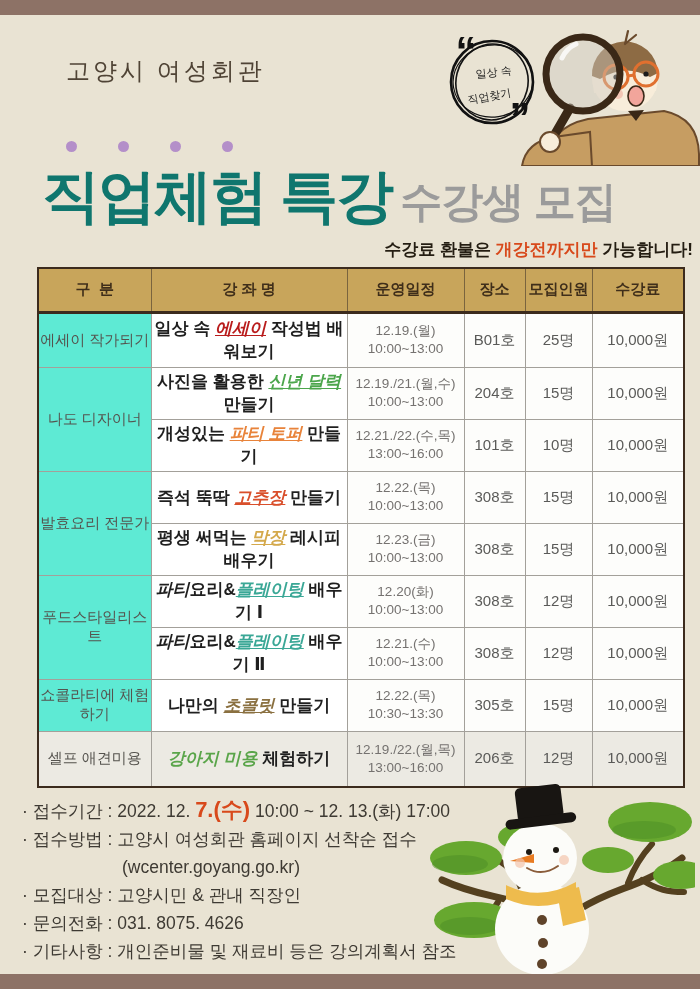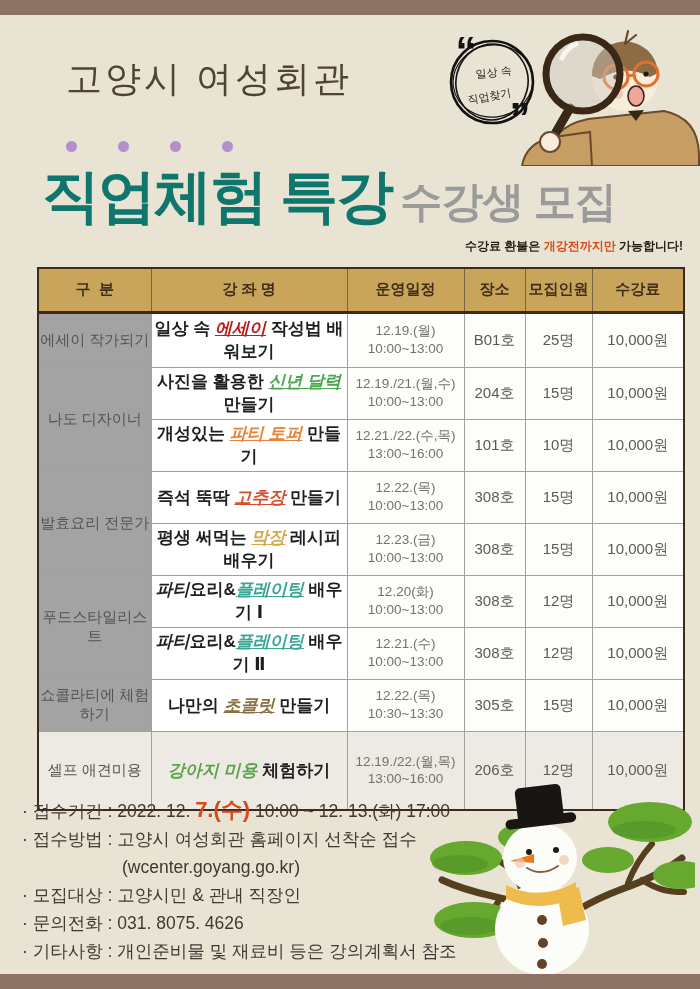--- a/index.html
+++ b/index.html
@@ -4,45 +4,45 @@
 <style>
   * { margin:0; padding:0; box-sizing:border-box; }
   html,body { width:700px; height:989px; }
   body { font-family:"Liberation Sans","DejaVu Sans",sans-serif; }
   .page { position:relative; width:700px; height:989px; background:#e9e3d3; overflow:hidden; }
 
   .accent-bar { position:absolute; left:0; width:700px; height:15px; background:#8d7266; }
   .accent-bar.top { top:0; }
   .accent-bar.bottom { bottom:0; }
 
-  .org-name { position:absolute; left:66px; top:55px; font-size:36px; color:#4f4335; letter-spacing:3px; }
+  .org-name { position:absolute; left:66px; top:55px; font-size:24px; color:#4f4335; letter-spacing:3px; }
 
   .hero-svg { position:absolute; right:0; top:14px; width:270px; height:152px; }
   .badge-text { font-size:11px; fill:#1b1b1b; text-anchor:middle; }
 
   .dots { position:absolute; left:66px; top:141px; display:flex; gap:41px; }
   .dot { width:11px; height:11px; border-radius:50%; background:#b48fc9; }
 
   .title-line { position:absolute; left:42px; top:158px; white-space:nowrap; }
   .title-main { font-size:58px; font-weight:bold; color:#0f766e; letter-spacing:-2px; }
   .title-sub { font-size:42px; font-weight:bold; color:#9b9b9b; letter-spacing:-1px; margin-left:8px; }
 
-  .notice { position:absolute; right:17px; top:238px; font-size:12px; font-weight:bold; color:#241d12; }
+  .notice { position:absolute; right:7px; top:238px; font-size:17px; font-weight:bold; color:#241d12; }
   .notice-hl { font-weight:bold; }
 
   .course-table { position:absolute; left:37px; top:267px; width:646px; border-collapse:collapse; table-layout:fixed; background:#fdfdfb; border:2px solid #3c2b1d; }
   .course-table col.c1{width:113px;} .course-table col.c2{width:196px;} .course-table col.c3{width:117px;}
   .course-table col.c4{width:61px;} .course-table col.c5{width:67px;} .course-table col.c6{width:92px;}
   .course-table thead th { background:#c8a55b; color:#3f2e1a; font-size:15px; font-weight:bold; height:44px;
       border-bottom:3px solid #3c2b1d; border-left:1px solid #7a643e; border-right:1px solid #7a643e; white-space:pre; }
   .course-table tbody tr { height:52px; }
   .course-table tbody tr:first-child { height:55px; }
-  .course-table tbody tr:last-child { height:79px; }
+  .course-table tbody tr:last-child { height:56px; }
   .course-table tbody td { border:1px solid #a3a09a; text-align:center; vertical-align:middle; }
-  td.cat { background:#a3a3a3; font-size:15px; color:#55534e; }
+  td.cat { background:#5eead4; font-size:15px; color:#55534e; }
   td.course { font-size:17px; font-weight:bold; color:#1f1f1f; background:#ffffff; padding:0 2px; }
   td.course .it { font-style:italic; }
   td.course .ul { text-decoration:underline; }
   td.schedule { font-size:13.5px; color:#757270; line-height:1.3;margin-left:24px; }
   td.plain { font-size:15px; color:#5a5a58; }
   .course-table tbody tr:last-child td { background:#eceae3; }
   .course-table tbody tr:last-child td.course { background:#eceae3; }
 
   .info { position:absolute; left:22px; top:796px; font-size:17.5px; line-height:28px; color:#3e3a33; }
   .info .red-big { font-size:22px; font-weight:bold; }

